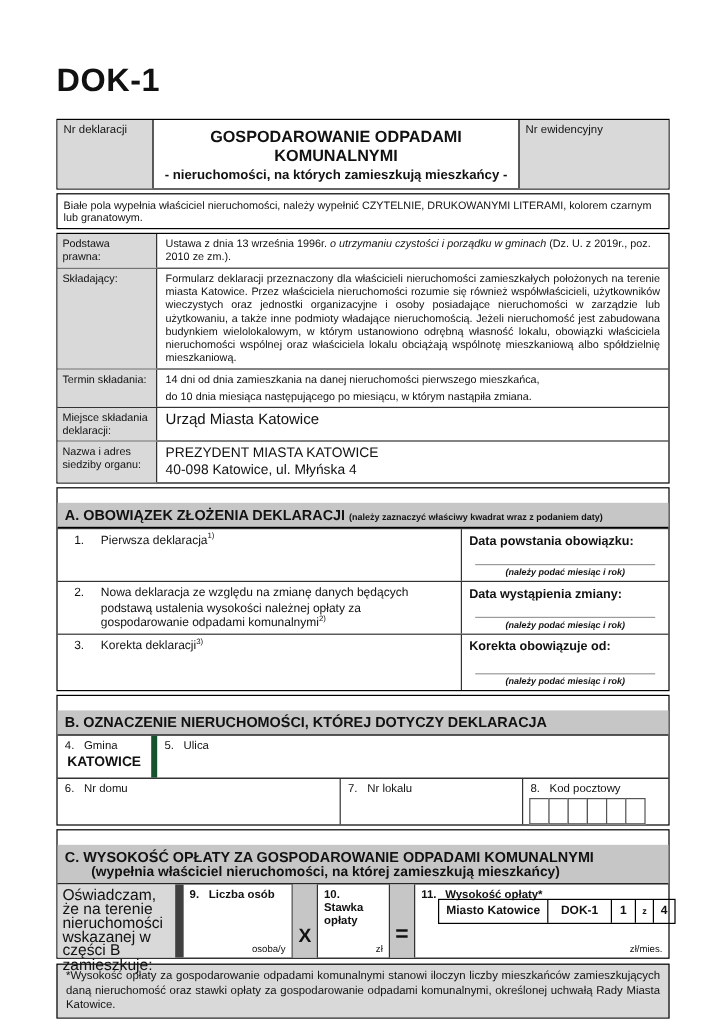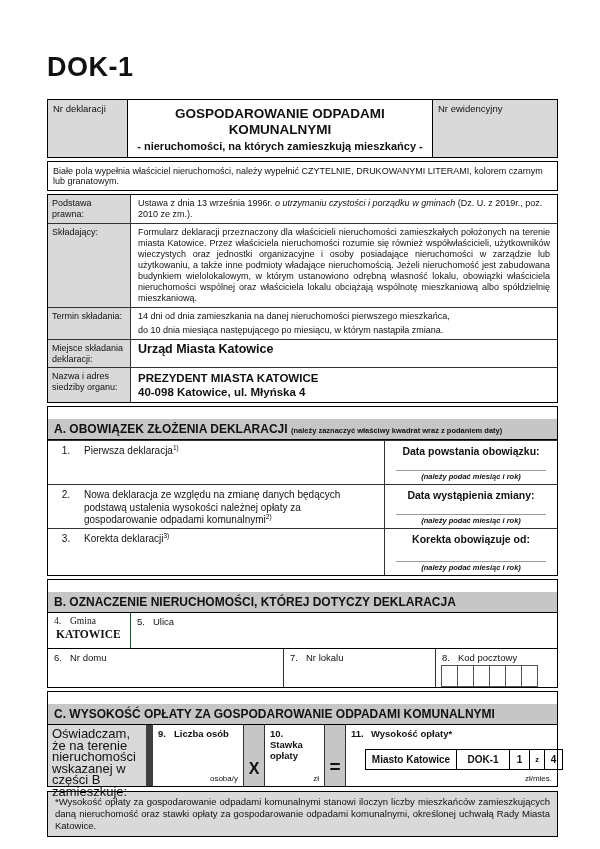--- a/index.html
+++ b/index.html
@@ -29,45 +29,45 @@
   .ttl{font-size:13.5px;font-weight:bold;line-height:16px;}
   .sub-ttl{font-size:11px;font-weight:bold;margin-top:2px;}
   
   .note{padding:4px 5px;font-size:9px;}
   
   .info-row{display:flex;border-top:1px solid #333;}
   .info-row:first-child{border-top:none;}
   .info-label{width:83px;background:var(--cell-gray);padding:3px 4px;font-size:9px;line-height:10.5px;border-right:1px solid #333;flex-shrink:0;}
   .info-value{flex:1;padding:3px 7px;font-size:9px;line-height:11px;}
   .just{text-align:justify;}
-  .bold-val{font-family:"Liberation Sans",sans-serif;font-weight:bold;}
+  .bold-val{font-family:"Liberation Sans",sans-serif;font-weight:normal;}
   .miejsce{font-size:12.5px;padding-top:4px;padding-bottom:4px;}
   .organ{font-size:11.5px;line-height:14px;padding-top:3px;padding-bottom:3px;}
   
   .sec-hdr{background:var(--section-gray);padding:3px 6px;font-weight:bold;font-size:12px;border-bottom:1.4px solid #000;margin-top:12px;}
   .sec-hdr .small-note{font-weight:600;font-size:7.5px;}
   .sec-c-line2{padding-left:22px;font-size:11.5px;}
   
   .a-row{display:flex;border-top:1px solid #333;}
   .a-row:first-of-type{border-top:none;}
   .a-left{flex:1;display:flex;padding:4px 4px 4px 0;border-right:1px solid #333;}
   .a-num{width:36px;text-align:center;font-size:10px;flex-shrink:0;}
   .a-text{font-size:10px;line-height:12.5px;padding-right:14px;}
-  .a-right{width:172px;display:flex;flex-direction:column;justify-content:space-between;align-items:center;padding:4px 6px 3px 6px;flex-shrink:0;}
+  .a-right{width:172px;display:flex;flex-direction:column;justify-content:space-between;align-items:flex-start;padding:4px 6px 3px 6px;flex-shrink:0;}
   .a-date-label{font-size:10.5px;font-weight:600;}
   .date-area{width:100%;display:flex;flex-direction:column;align-items:center;}
   .date-line{width:150px;height:12px;border-bottom:1px solid var(--line-gray);}
   .date-note{font-size:7.5px;font-style:italic;font-weight:600;margin-top:1px;}
   .row-h1{height:44px;} .row-h2{height:44px;} .row-h3{height:47px;}
   
   .b-row1{display:flex;height:35px;}
   .b-row2{display:flex;height:39px;border-top:1.2px solid #000;}
   .cell-label{font-size:9.5px;padding:3px 4px 0 6px;}
   .cell-num{display:inline-block;width:16px;}
-  .b-gmina{width:83px;border-right:1px solid #14532d;flex-shrink:0;font-family:Liberation Serif, serif;}
+  .b-gmina{width:83px;border-right:5px solid #14532d;flex-shrink:0;}
   .b-gmina-val{font-size:11.5px;font-weight:bold;padding:2px 0 0 8px;}
   .b-ulica{flex:1;}
   .b-dom{width:236px;border-right:1px solid #333;flex-shrink:0;}
   .b-lokal{width:152px;border-right:1px solid #333;flex-shrink:0;}
   .b-kod{flex:1;}
   .kod-boxes{display:flex;margin:2px 0 0 5px;}
   .kod-box{width:17px;height:22px;border:1px solid #555;margin-right:-1px;background:#fff;}
   
   .c-row{display:flex;height:61px;}
   .c-osw{width:105px;background:var(--cell-gray);border-right:7px solid #404040;padding:3px 4px;font-size:13px;line-height:11.5px;flex-shrink:0;}
@@ -221,20 +221,21 @@
           <div class="kod-box"></div>
           <div class="kod-box"></div>
         </div>
       </div>
     </div>
   </div>
 
   <div class="box gap">
     <div class="sec-hdr">
       <div>C.  WYSOKOŚĆ OPŁATY ZA GOSPODAROWANIE ODPADAMI KOMUNALNYMI</div>
+      <div class="sec-c-line2">(wypełnia właściciel nieruchomości, na której zamieszkują mieszkańcy)</div>
     </div>
     <div class="c-row">
       <div class="c-osw">Oświadczam, że na terenie nieruchomości wskazanej w części B zamieszkuje:</div>
       <div class="c-field c-liczba">
         <div class="c-lab"><span class="cell-num">9.</span><span>Liczba osób</span></div>
         <div class="c-unit">osoba/y</div>
       </div>
       <div class="c-op">X</div>
       <div class="c-field c-stawka">
         <div class="c-lab"><span class="cell-num" style="width:20px">10.</span><span>Stawka opłaty</span></div>

